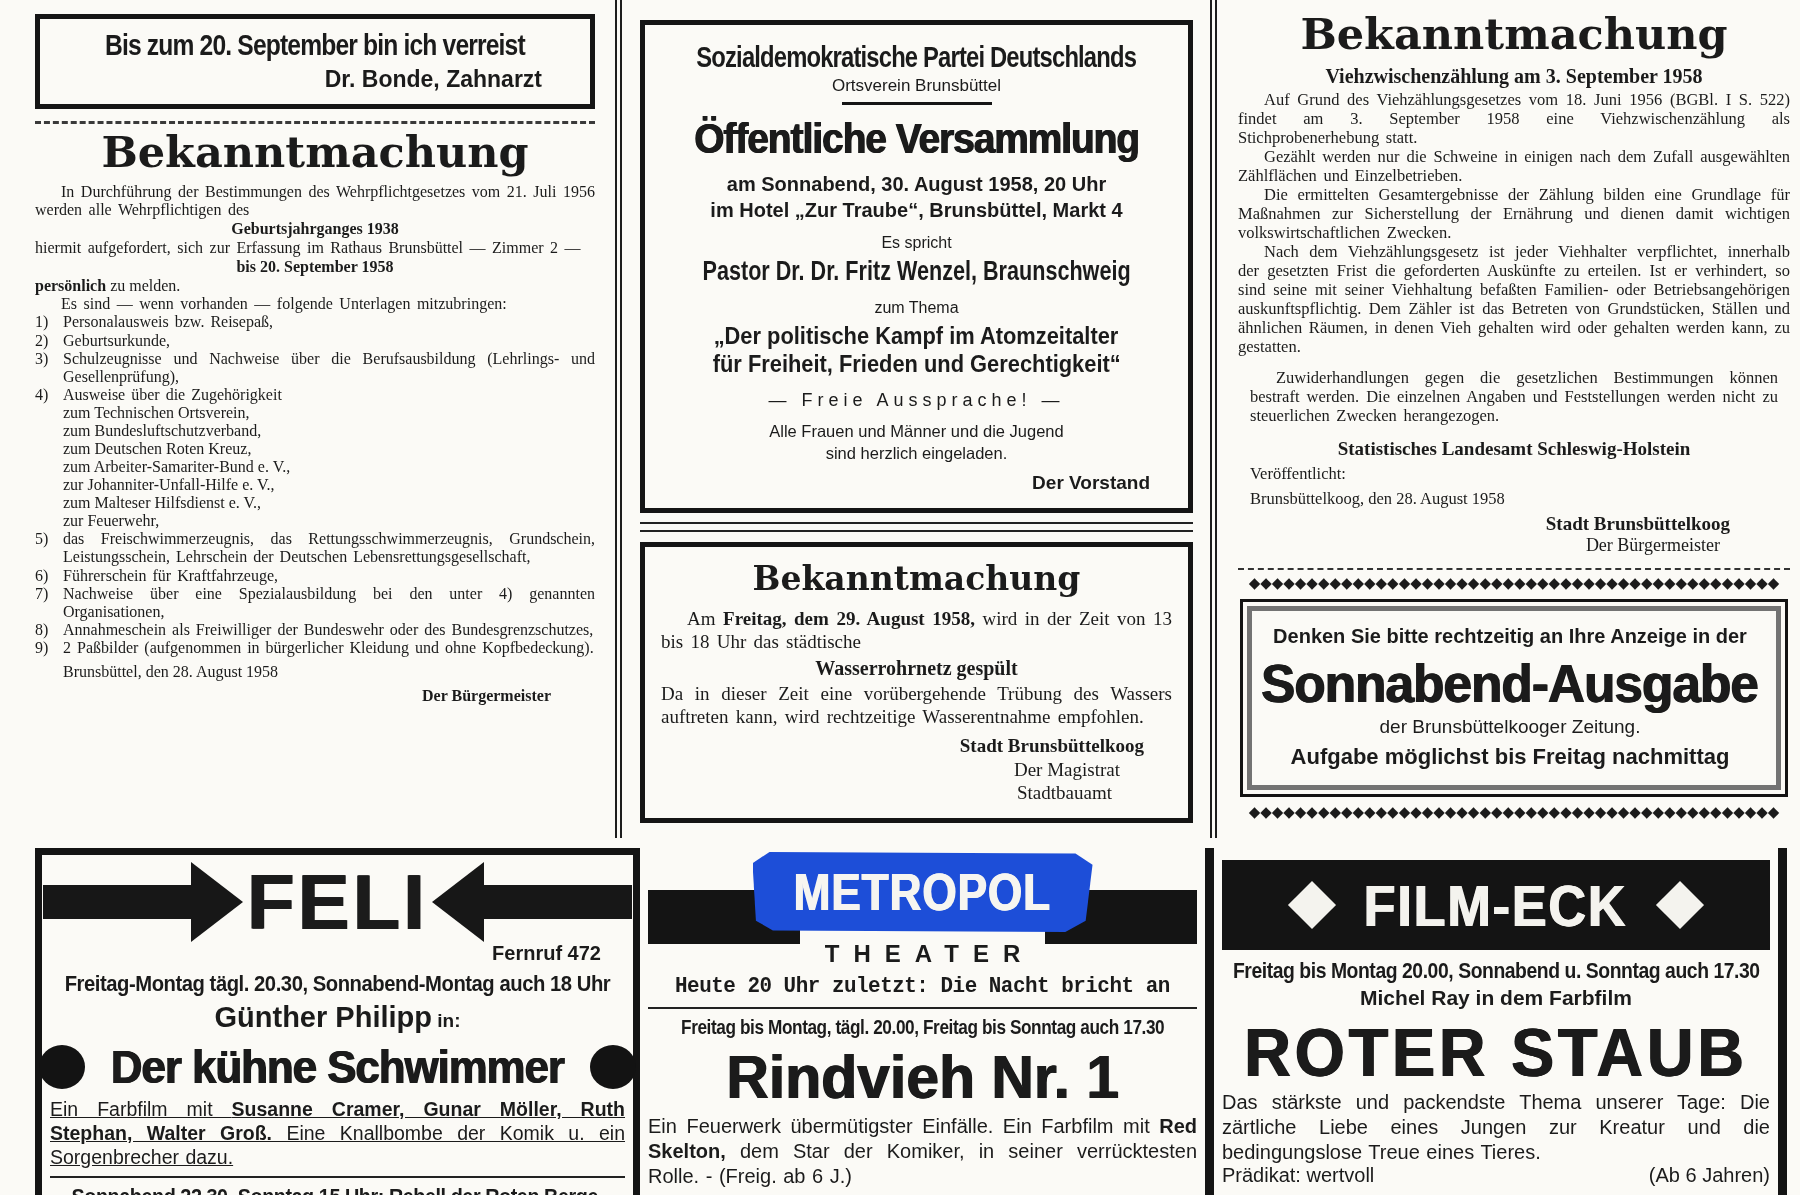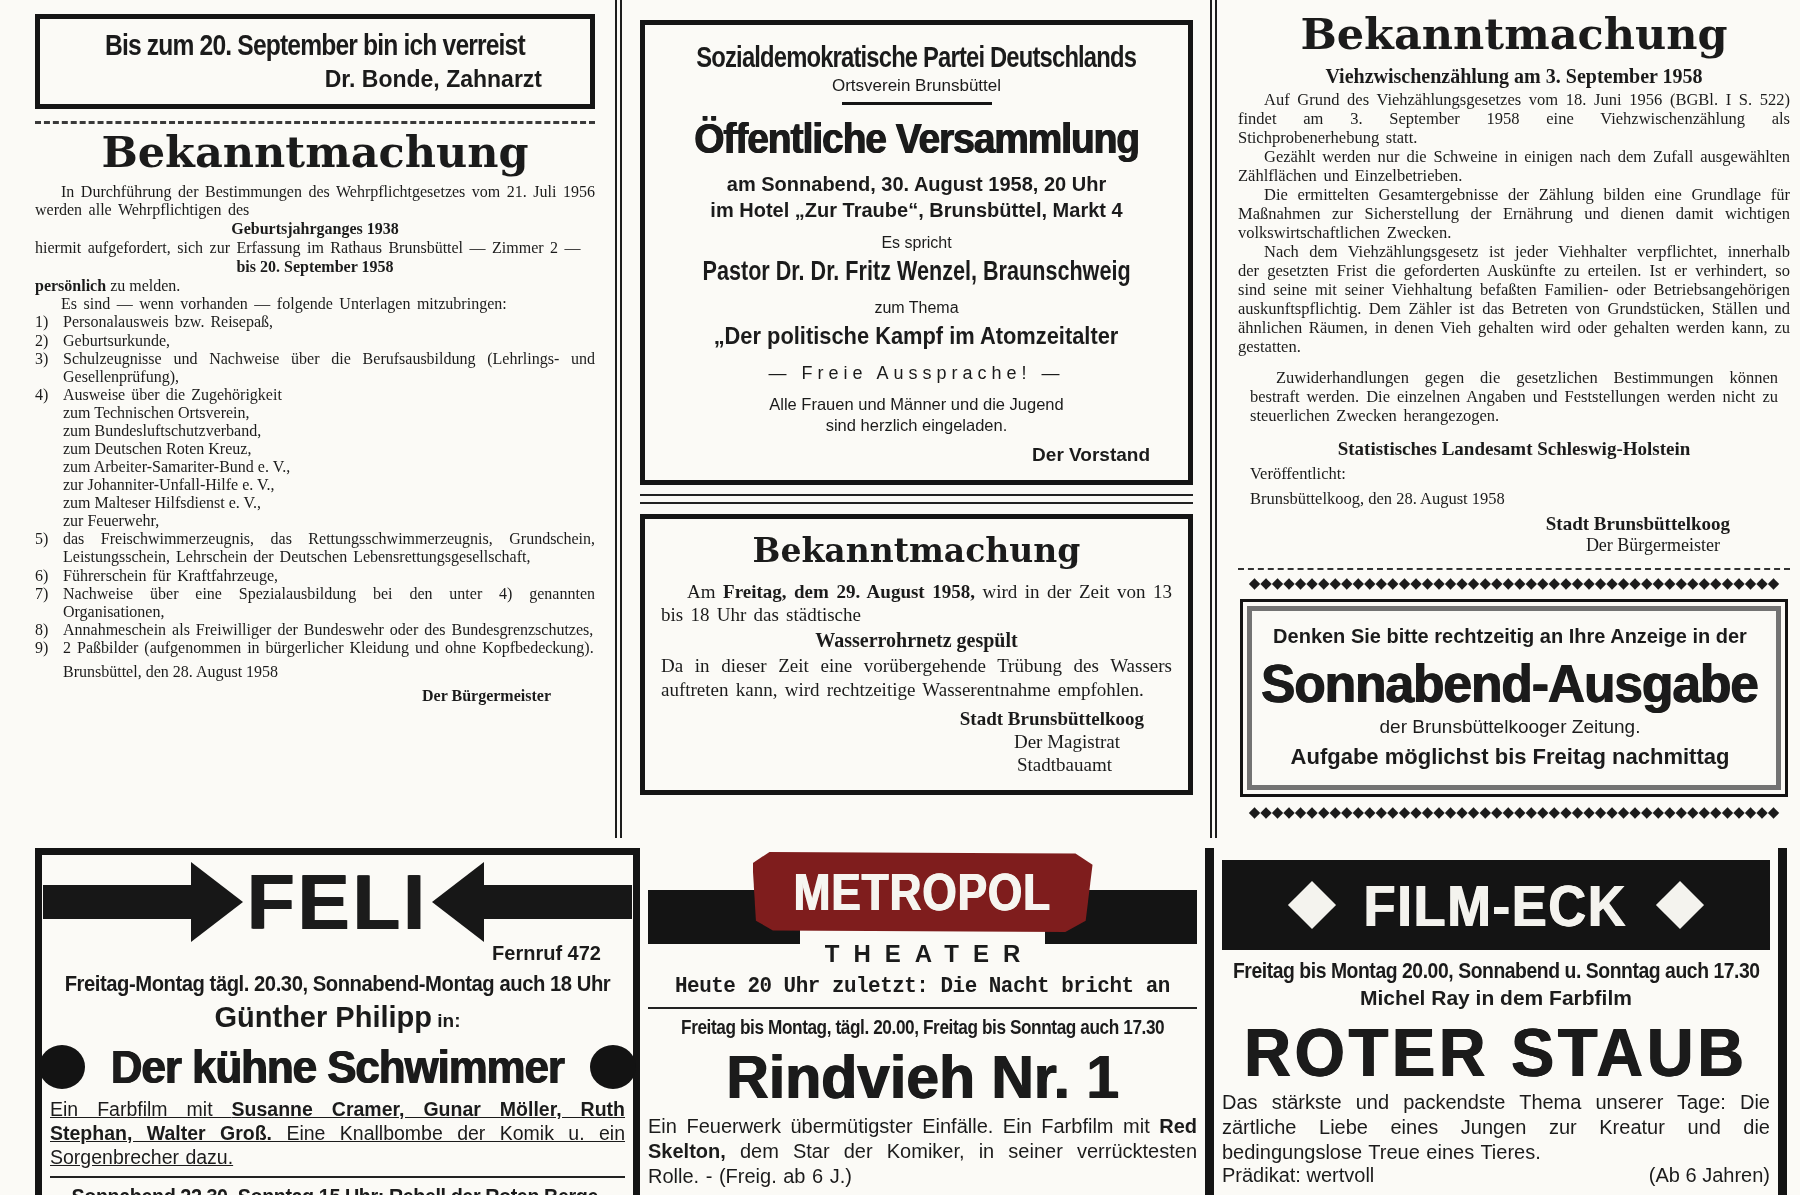--- a/index.html
+++ b/index.html
@@ -86,21 +86,21 @@
   .feli-film{display:flex;align-items:center;justify-content:center;gap:14px;margin:6px 0 2px 0;}
   .dot{width:46px;height:44px;border-radius:50%;background:#131313;flex:none;}
   .feli-film .name{font-size:46px;letter-spacing:-1px;}
   .feli-credits{font-size:19.5px;text-align:justify;word-spacing:1px;line-height:1.22;margin-top:4px;text-decoration:underline;}
   .feli-rule{border-top:2px solid #222;margin:7px 0 6px 0;}
   .feli-late{font-size:22px;letter-spacing:-0.5px;}
   #ad-metropol{left:648px;width:549px;text-align:center;}
   .met-banner{position:relative;height:122px;}
   .wing{position:absolute;top:42px;width:152px;height:54px;background:#141414;}
   .wing.wl{left:0;} .wing.wr{right:0;}
-  .ribbon{position:absolute;left:50%;top:4px;transform:translateX(-50%);width:340px;height:80px;background:#7f1d1d;
+  .ribbon{position:absolute;left:50%;top:4px;transform:translateX(-50%);width:340px;height:80px;background:#1d4ed8;
           display:flex;align-items:center;justify-content:center;
           clip-path:polygon(0 14%,5% 0,95% 2%,100% 16%,98% 86%,92% 100%,6% 98%,1% 86%);}
   .met-name{color:#f6f5f0;font-size:52px;letter-spacing:1px;}
   .met-theater{position:absolute;left:50%;bottom:2px;transform:translateX(-50%);font-size:24px;font-weight:bold;letter-spacing:14px;padding-left:14px;}
   .met-today{font-size:22px;letter-spacing:-0.5px;margin-top:4px;font-family:Liberation Mono, monospace;}
   .met-rule{border-top:2px solid #222;margin:8px 0 6px 0;}
   .met-times{font-size:21px;letter-spacing:-0.5px;}
   .met-film{font-size:62px;letter-spacing:0px;margin:2px 0;}
   .met-credits{font-size:20px;text-align:justify;word-spacing:1px;line-height:1.24;}
   #ad-filmeck{left:1205px;width:582px;border-left:9px solid #141414;border-right:9px solid #141414;border-bottom:12px solid #141414;
@@ -200,20 +200,23 @@
       <div class="spd-when b">am Sonnabend, 30. August 1958, 20 Uhr</div>
       <div class="spd-where b">im Hotel „Zur Traube“, Brunsbüttel, Markt 4</div>
       <div class="spd-small">Es spricht</div>
       <div class="spd-speaker b cx">
           <span class="t sx80">Pastor Dr. Dr. Fritz Wenzel, Braunschweig</span>
         </div>
       <div class="spd-small">zum Thema</div>
       <div class="spd-topic b cx">
           <span class="t sx95">„Der politische Kampf im Atomzeitalter</span>
         </div>
+      <div class="spd-topic b cx" style="margin-top:0;">
+          <span class="t sx95">für Freiheit, Frieden und Gerechtigkeit“</span>
+        </div>
       <div class="spd-disc">— Freie Aussprache! —</div>
       <div class="spd-invite">Alle Frauen und Männer und die Jugend</div>
       <div class="spd-invite" style="margin-top:0;">sind herzlich eingeladen.</div>
       <div class="spd-sig">Der Vorstand</div>
     </div>
 
     <div class="thinrule"></div>
     <div class="thinrule" style="margin-top:6px;"></div>
 
     <div class="waterbox">

